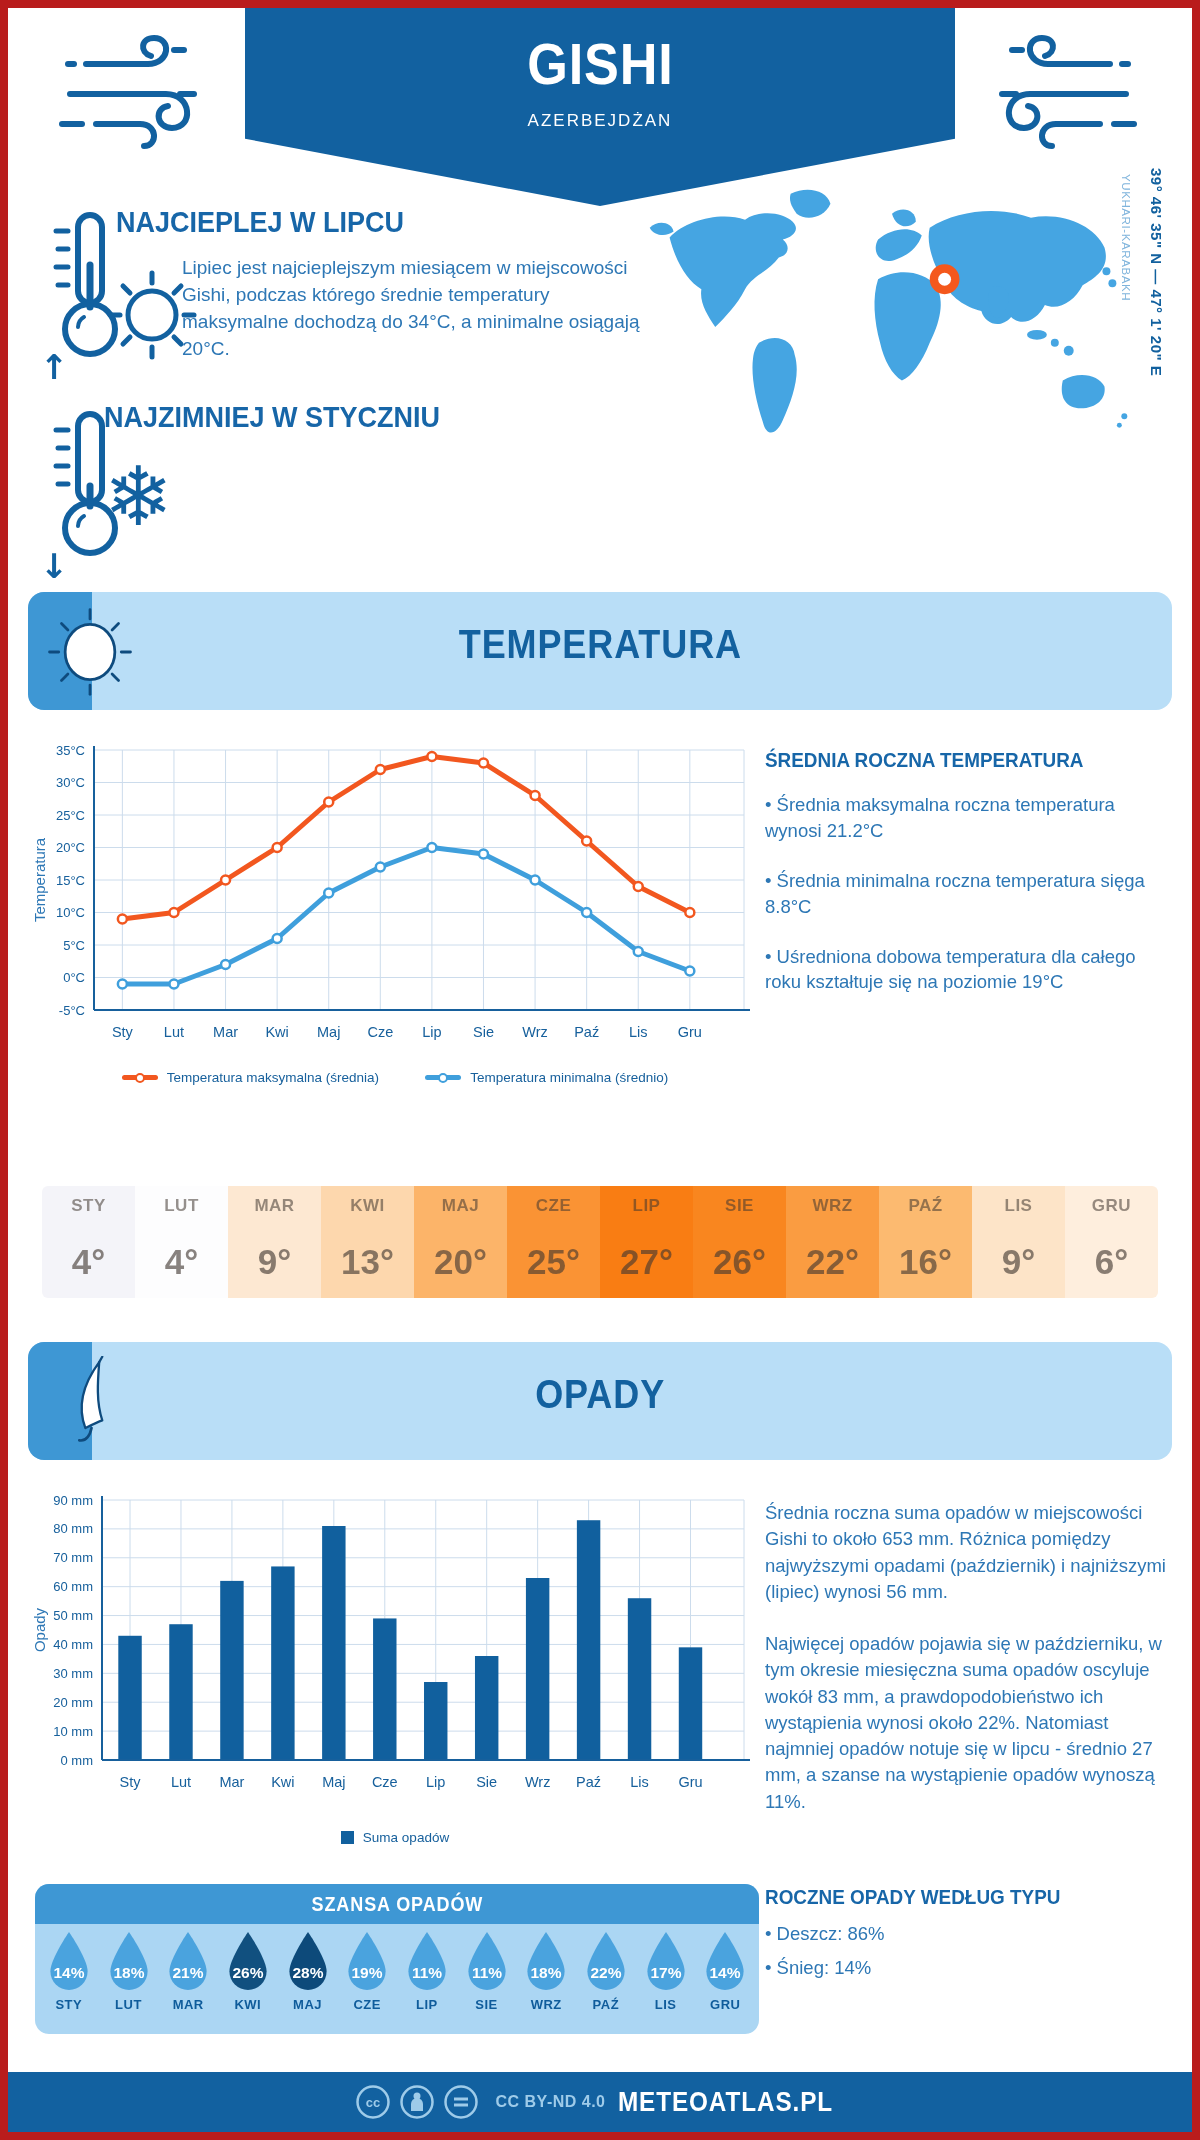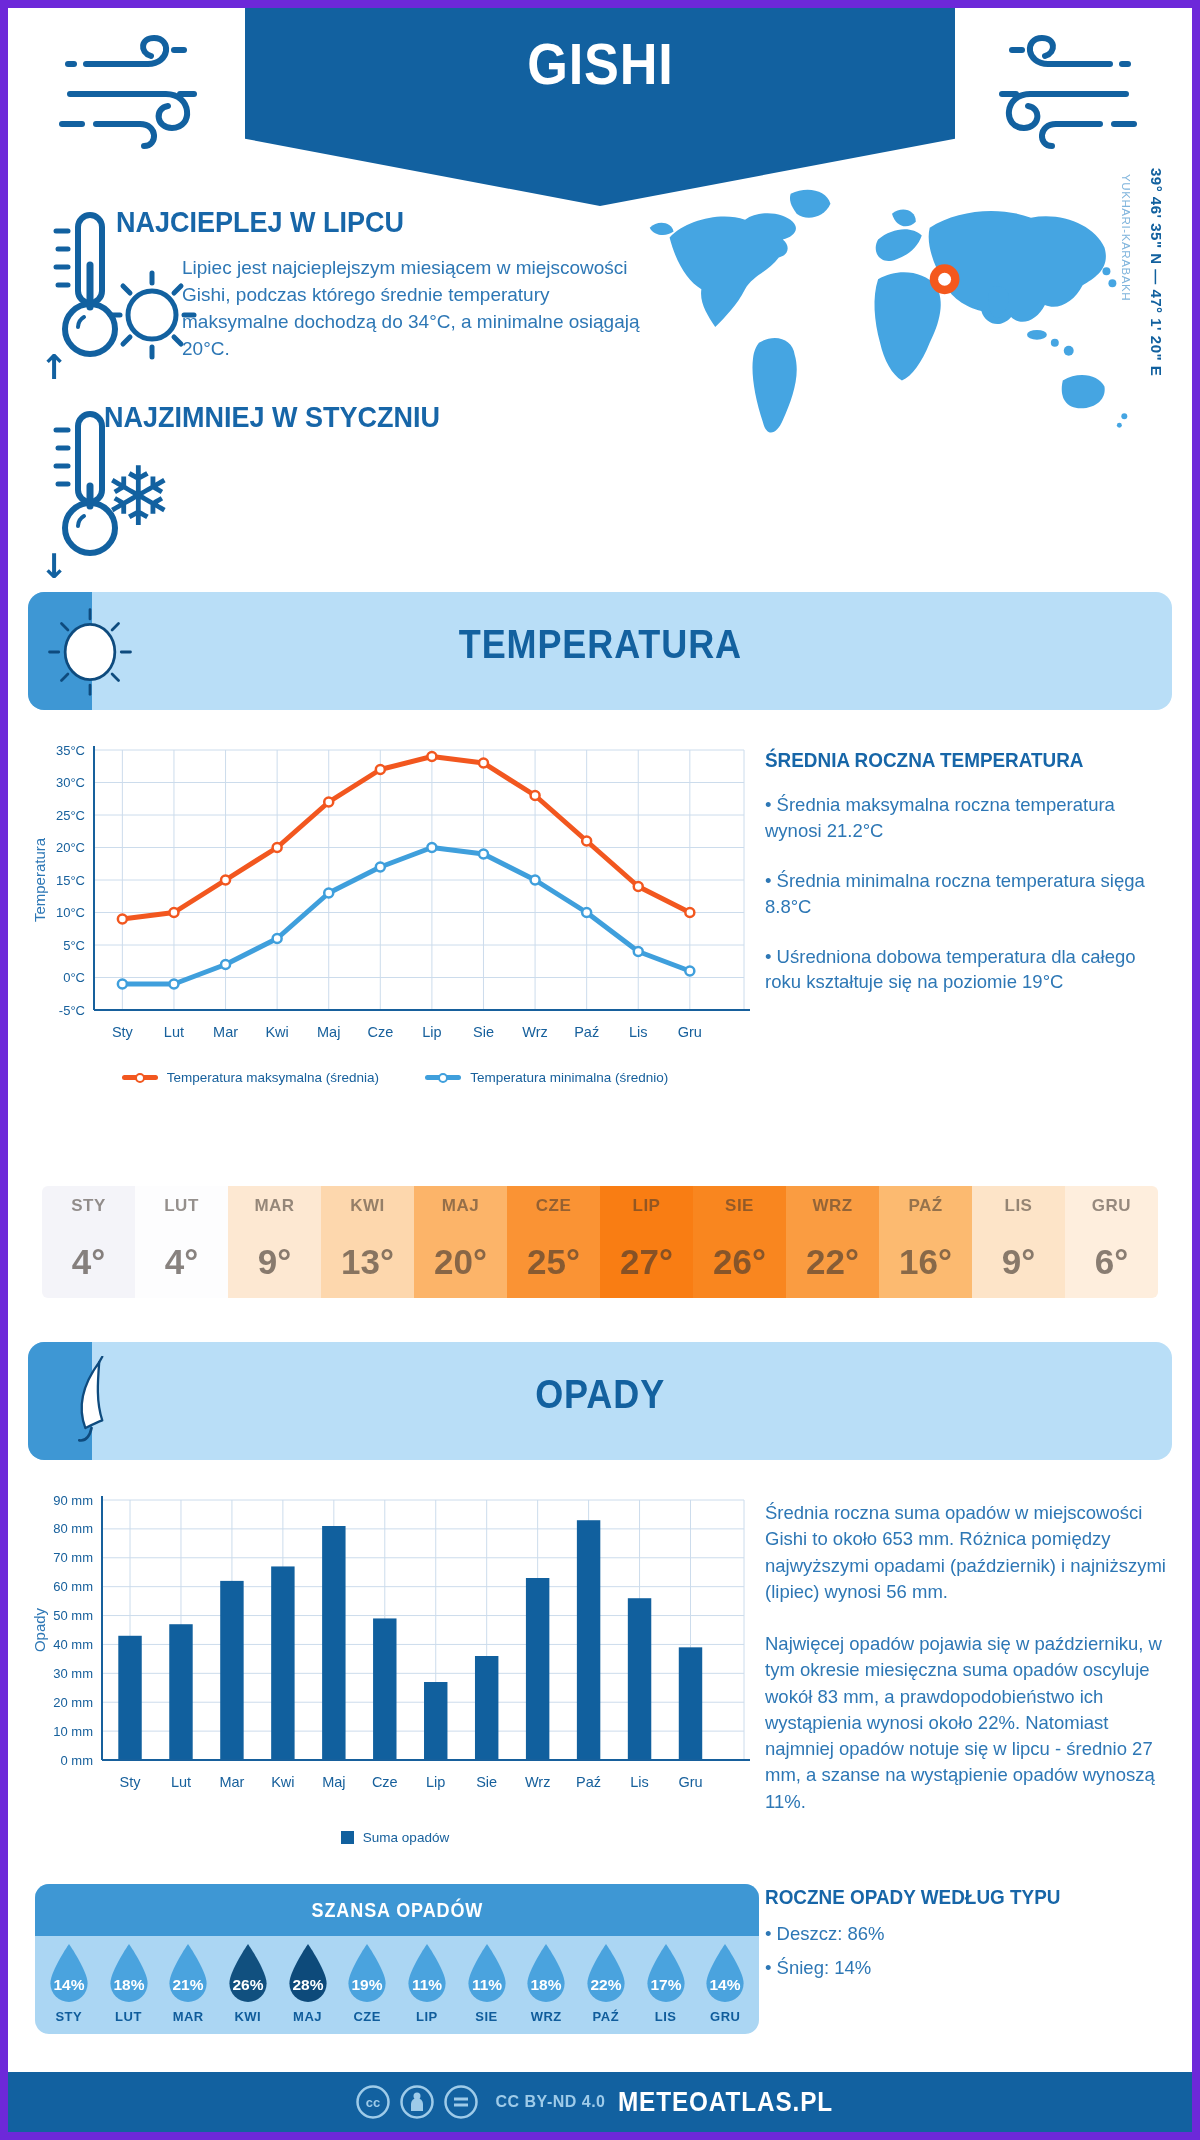--- a/index.html
+++ b/index.html
@@ -1,17 +1,17 @@
 <!DOCTYPE html>
 <html><head>
 <meta charset="utf-8">
 <style>
   html,body{margin:0;padding:0;background:#e8eef4;}
   .page{position:relative;width:1200px;height:2140px;box-sizing:border-box;background:#fff;
-        border:8px solid #6d28d9;overflow:hidden;font-family:"Liberation Sans",sans-serif;}
+        border:8px solid #b91c1c;overflow:hidden;font-family:"Liberation Sans",sans-serif;}
   .squeeze{display:inline-block;transform:scaleX(.9);transform-origin:center;}
   .squeeze-l{display:inline-block;transform:scaleX(.9);transform-origin:left;}
 
   
   .banner{position:absolute;left:237px;top:0;width:710px;height:198px;background:#1261a0;
           clip-path:polygon(0 0,100% 0,100% 66%,50% 100%,0 66%);text-align:center;color:#fff;}
   .banner .title{margin-top:22px;font-size:58px;font-weight:bold;letter-spacing:1px;}
   .banner .subtitle{margin-top:14px;font-size:17px;letter-spacing:2px;}
   .wind{position:absolute;top:22px;width:170px;height:122px;}
   .wind-left{left:48px;}
@@ -61,21 +61,21 @@
   .dcell:first-child{border-radius:6px 0 0 6px;}
   .dcell:last-child{border-radius:0 6px 6px 0;}
   .m-label{height:40px;display:flex;align-items:center;justify-content:center;
            font-size:17px;font-weight:bold;color:rgba(64,55,48,.55);letter-spacing:.5px;}
   .m-value{flex:1;display:flex;align-items:center;justify-content:center;
            font-size:35px;font-weight:bold;color:rgba(64,55,48,.62);}
 
   
   .szansa{position:absolute;left:27px;top:1876px;width:724px;height:150px;background:#abd6f3;
           border-radius:14px;}
-  .szansa .head{height:52px;background:#3e97d4;border-radius:14px 14px 0 0;display:flex;
+  .szansa .head{height:40px;background:#3e97d4;border-radius:14px 14px 0 0;display:flex;
                 align-items:center;justify-content:center;color:#fff;font-size:20px;
                 font-weight:bold;letter-spacing:1px;}
   .drops{display:flex;padding:6px 4px 0 4px;}
   .drop-item{flex:1;text-align:center;}
   .drop-item .mon{margin-top:1px;font-size:13px;font-weight:bold;color:#0f5c9b;letter-spacing:.5px;}
 
   
   .footer{position:absolute;left:0;bottom:0;width:100%;height:60px;background:#1261a0;
           display:flex;align-items:center;justify-content:center;padding:0 28px;box-sizing:border-box;}
   .cc{display:flex;align-items:center;gap:8px;color:#9ecbe9;}
@@ -100,20 +100,21 @@
     <path d="M30 34 h62 c22 0 24 -26 6 -26 c-13 0 -15 14 -3 18"></path>
     <path d="M14 64 h96 c26 0 28 34 6 34 c-16 0 -18 -20 -4 -22"></path>
     <path d="M40 94 h44 c18 0 18 22 4 22"></path>
     <path d="M12 34 h6"></path>
       <path d="M118 20 h10"></path>
       <path d="M6 94 h20"></path>
       <path d="M124 64 h14"></path>
   </svg>
   <div class="banner">
     <div class="title"><span class="squeeze">GISHI</span></div>
+    <div class="subtitle">AZERBEJDŻAN</div>
   </div>
 
   <div class="intro" style="left:32px;top:157px;width:625px;height:235px;">
     <svg class="thermo" style="left:10px;top:44px;" width="68" height="150" viewBox="0 0 68 150" fill="none" stroke="#1261a0" stroke-linecap="round">
       <g stroke-width="5">
           <line x1="6" y1="22" x2="18" y2="22"></line>
           <line x1="8" y1="40" x2="18" y2="40"></line>
       <line x1="6" y1="58" x2="18" y2="58"></line>
           <line x1="8" y1="76" x2="18" y2="76"></line>
         </g>

